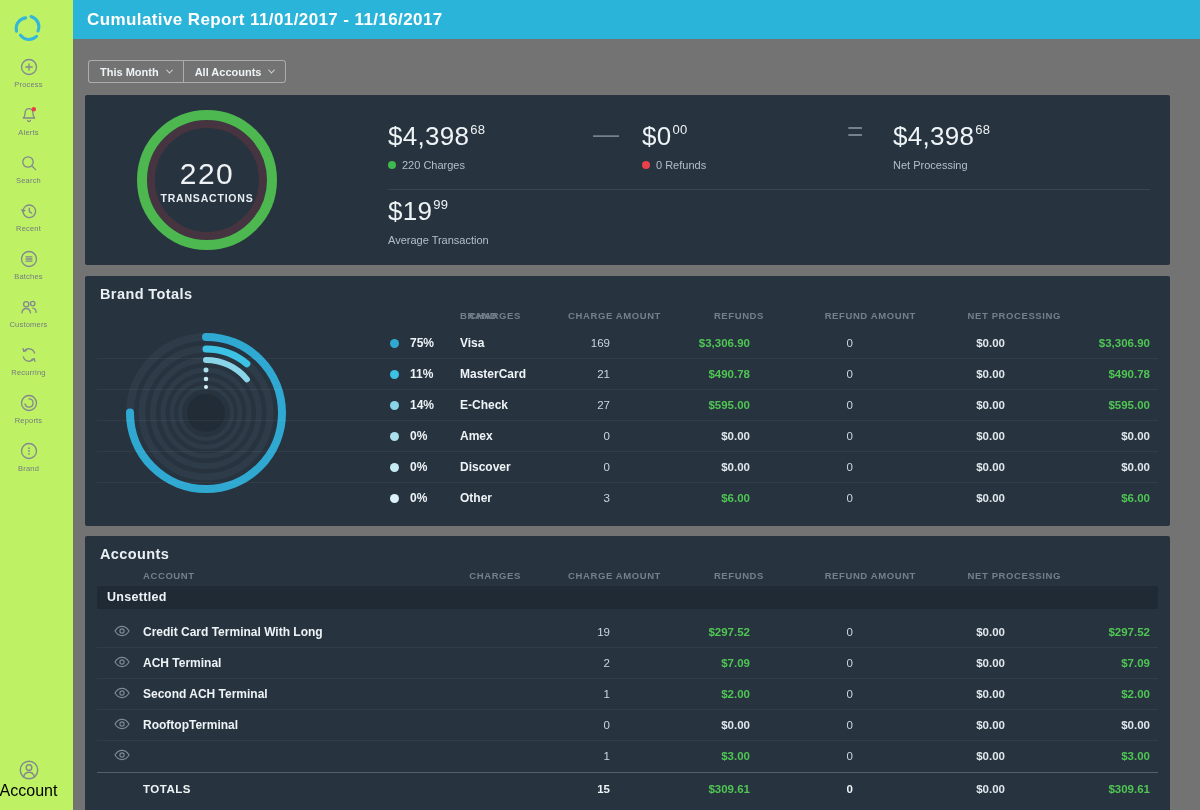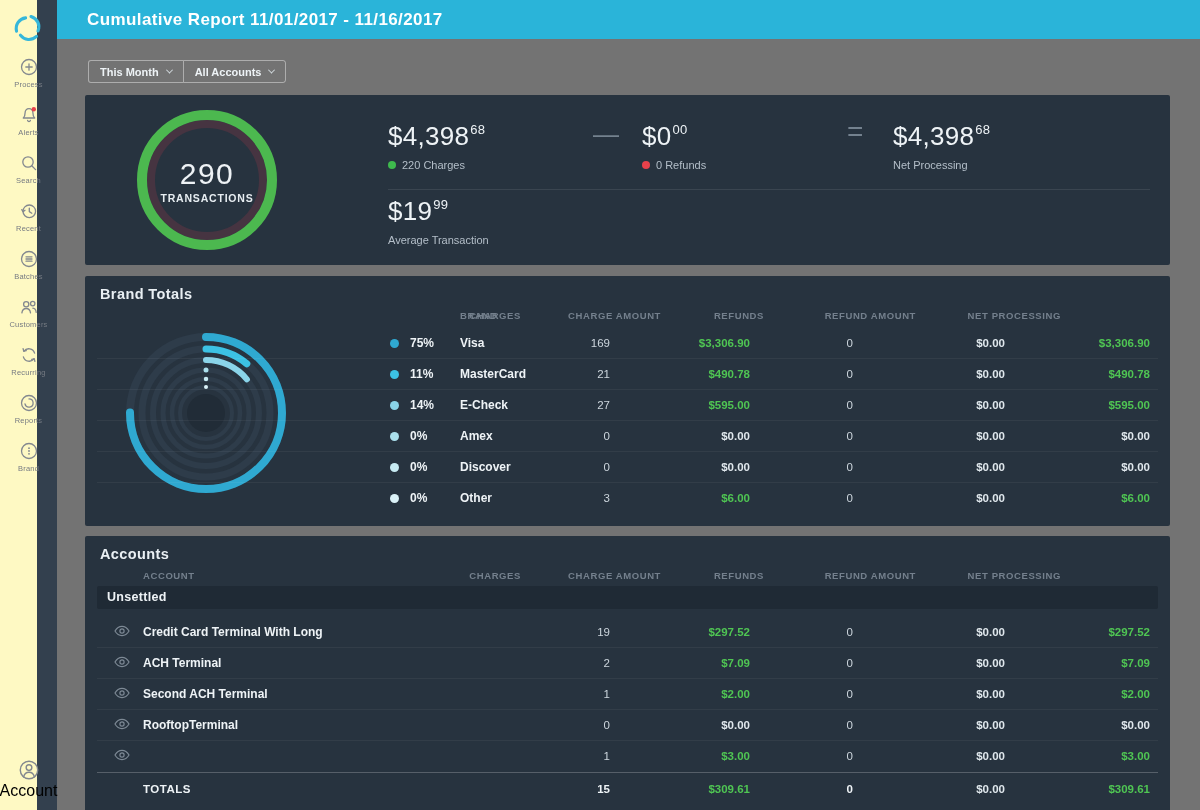--- a/index.html
+++ b/index.html
@@ -1,20 +1,20 @@
 <!DOCTYPE html>
 <html><head>
 <meta charset="utf-8">
 <style>
   * { margin:0; padding:0; box-sizing:border-box; }
   html,body { width:1200px; height:810px; overflow:hidden; }
   body { font-family:"Liberation Sans","DejaVu Sans",sans-serif; background:#33404e; position:relative; }
 
   
-  #sidebar { position:absolute; left:0; top:0; width:37px; height:810px; background:#fef9c3; z-index:5; }
+  #sidebar { position:absolute; left:0; top:0; width:73px; height:810px; background:#bef264; z-index:5; }
   .logo { position:absolute; left:10px; top:10px; width:36px; height:36px; cursor:pointer; }
   #nav { position:absolute; top:56px; left:0; width:57px; display:flex; flex-direction:column; align-items:center; }
   .nav-item { display:flex; flex-direction:column; align-items:center; margin-bottom:15px; cursor:pointer; width:57px; }
   .nav-item .nav-label { font-size:7.5px; color:#757a82; margin-top:2px; letter-spacing:.2px; }
   .ic { stroke:#83888f; fill:none; stroke-width:1.3; stroke-linecap:round; stroke-linejoin:round; }
   .nav-account { position:absolute; left:0; bottom:10px; width:57px; display:flex; flex-direction:column; align-items:center; cursor:pointer; }
 
   
   #topbar { position:absolute; left:57px; top:0; right:0; height:39px; background:#2ab4d9; }
   #topbar h1 { color:#fff; font-size:17px; font-weight:700; letter-spacing:.4px; line-height:39px; padding-left:30px; }
@@ -209,21 +209,21 @@
     </div>
 
     <section class="panel" id="summary-panel">
       <div class="donut-wrap">
         <svg width="150" height="150" viewBox="0 0 150 150">
           <circle cx="75" cy="75" r="56" fill="none" stroke="#463441" stroke-width="8"></circle>
           <circle cx="75" cy="75" r="65" fill="none" stroke-width="10" style="stroke: rgb(76, 184, 79);"></circle>
         </svg>
       </div>
       <div class="donut-center">
-        <div class="donut-value">290</div>
+        <div class="donut-value">220</div>
         <div class="donut-label">TRANSACTIONS</div>
       </div>
 
       <div class="amount-block" style="left:303px; top:26px;">
         <div class="amount"><span>$4,398</span><sup>68</sup></div>
         <div class="amount-label">
           <span class="mini-dot" style="background-color: rgb(62, 185, 77);"></span>
           <span>220 Charges</span>
         </div>
       </div>

